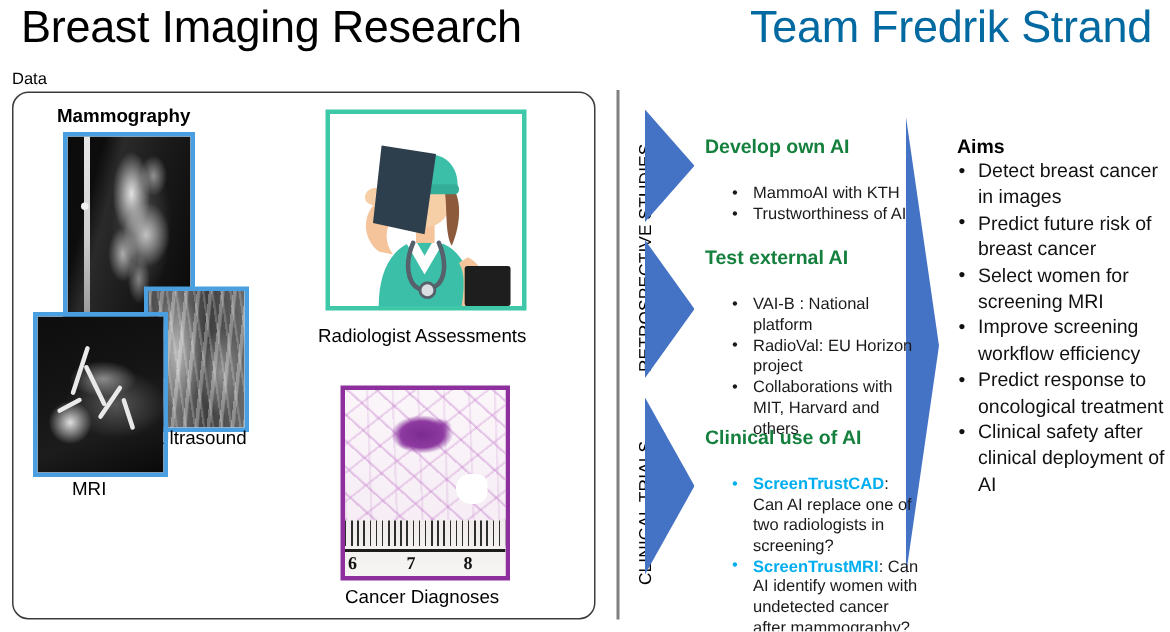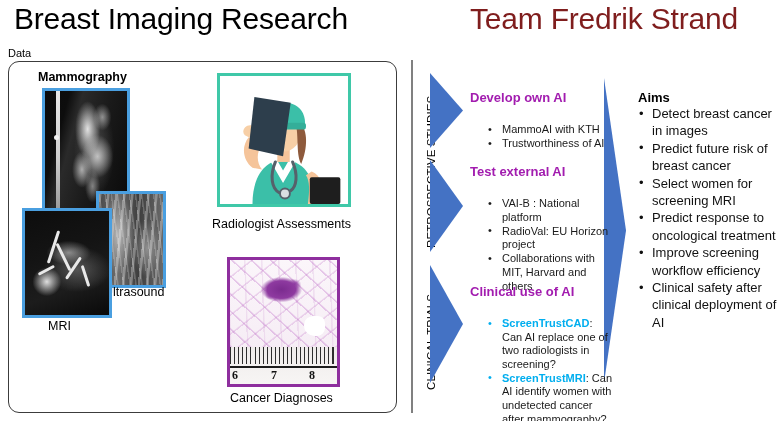--- a/index.html
+++ b/index.html
@@ -225,21 +225,21 @@
   #arrow-big {
     position: absolute;
     background: #4472C4;
     clip-path: polygon(0% 0%, 100% 50%, 0% 100%);
   }
 
   .sec-head {
     position: absolute;
     font-size: 13px;
     font-weight: 700;
-    color: #a21caf;
+    color: #15803d;
     white-space: nowrap;
   }
   .blist {
     position: absolute;
     margin: 16px;
     padding: 0;
     list-style: none;
     font-size: 11px;
     line-height: 13.6px;
     color: #1a1a1a;
@@ -291,21 +291,21 @@
     left: 1px;
     top: -0.5px;
   }
 </style>
 </head>
 <body>
 
 <div id="poster">
 
   <div id="title-main">Breast Imaging Research</div>
-  <div id="title-team" style="color: #7f1d1d;">Team Fredrik Strand</div>
+  <div id="title-team" style="color: #0369a1; margin-left: 30px;">Team Fredrik Strand</div>
 
   <div id="data-label">Data</div>
   <div id="data-box"></div>
 
   <div class="img-caption" style="left:38px; top:70px;font-weight:bold;">Mammography</div>
   <div class="photo blue" style="left: 42px; top: 88px; width: 88px; height: 125px; border-color: rgb(74, 159, 224);">
     <div class="mammo-bg">
       <div class="mammo-edge"></div>
       <div class="mammo-dot"></div>
     </div>
@@ -405,18 +405,18 @@
   <ul class="blist cyan-bullets" style="left:470px; top:301px; width:128px;">
     <li><span class="st-name" style="color: rgb(0, 174, 239);">ScreenTrustCAD</span><span>: Can AI replace one of two radiologists in screening?</span></li>
     <li><span class="st-name" style="color: rgb(0, 174, 239);">ScreenTrustMRI</span><span>: Can AI identify women with undetected cancer after mammography?</span></li>
   </ul>
 
   <div id="aims-head">Aims</div>
   <ul id="aims-list">
     <li>Detect breast cancer in images</li>
     <li>Predict future risk of breast cancer</li>
     <li>Select women for screening MRI</li>
+    <li>Improve screening workflow efficiency</li>
     <li>Predict response to oncological treatment</li>
-    <li>Improve screening workflow efficiency</li>
     <li>Clinical safety after clinical deployment of AI</li>
   </ul>
 
 </div>
 
 </body></html>

